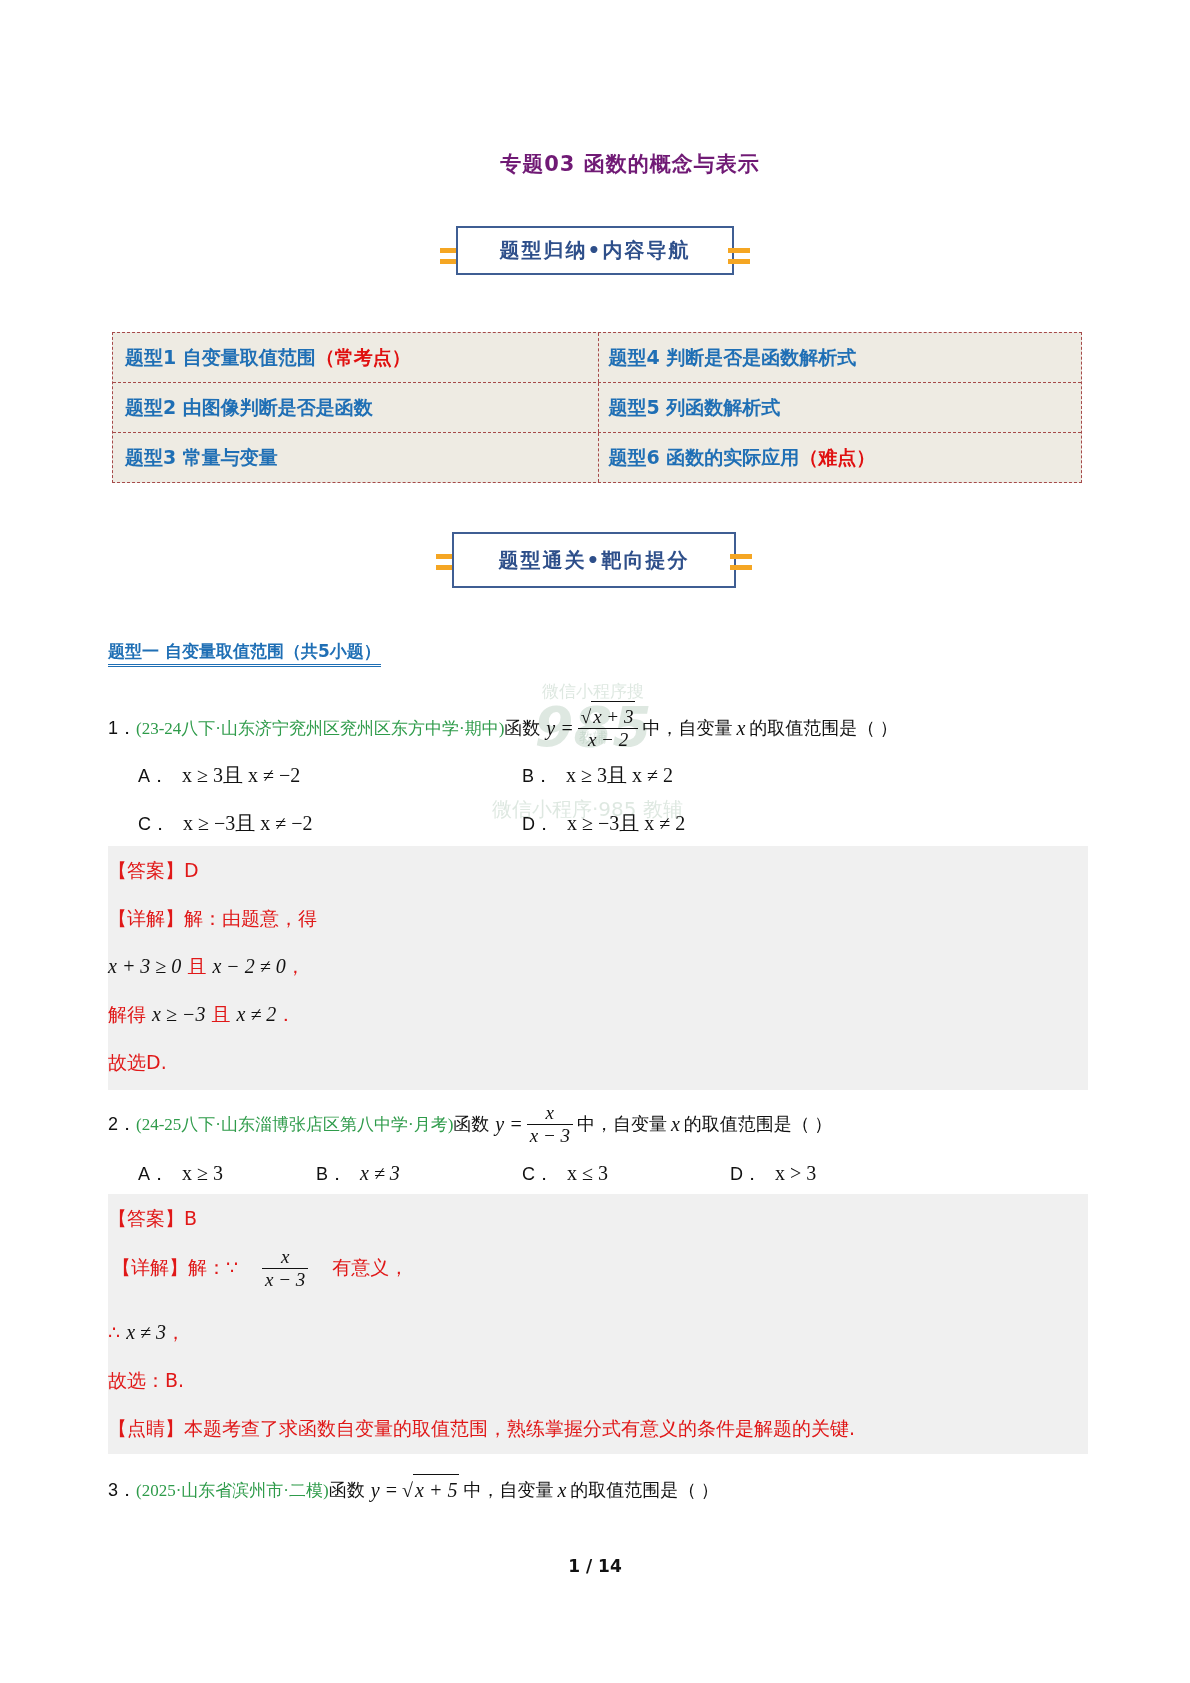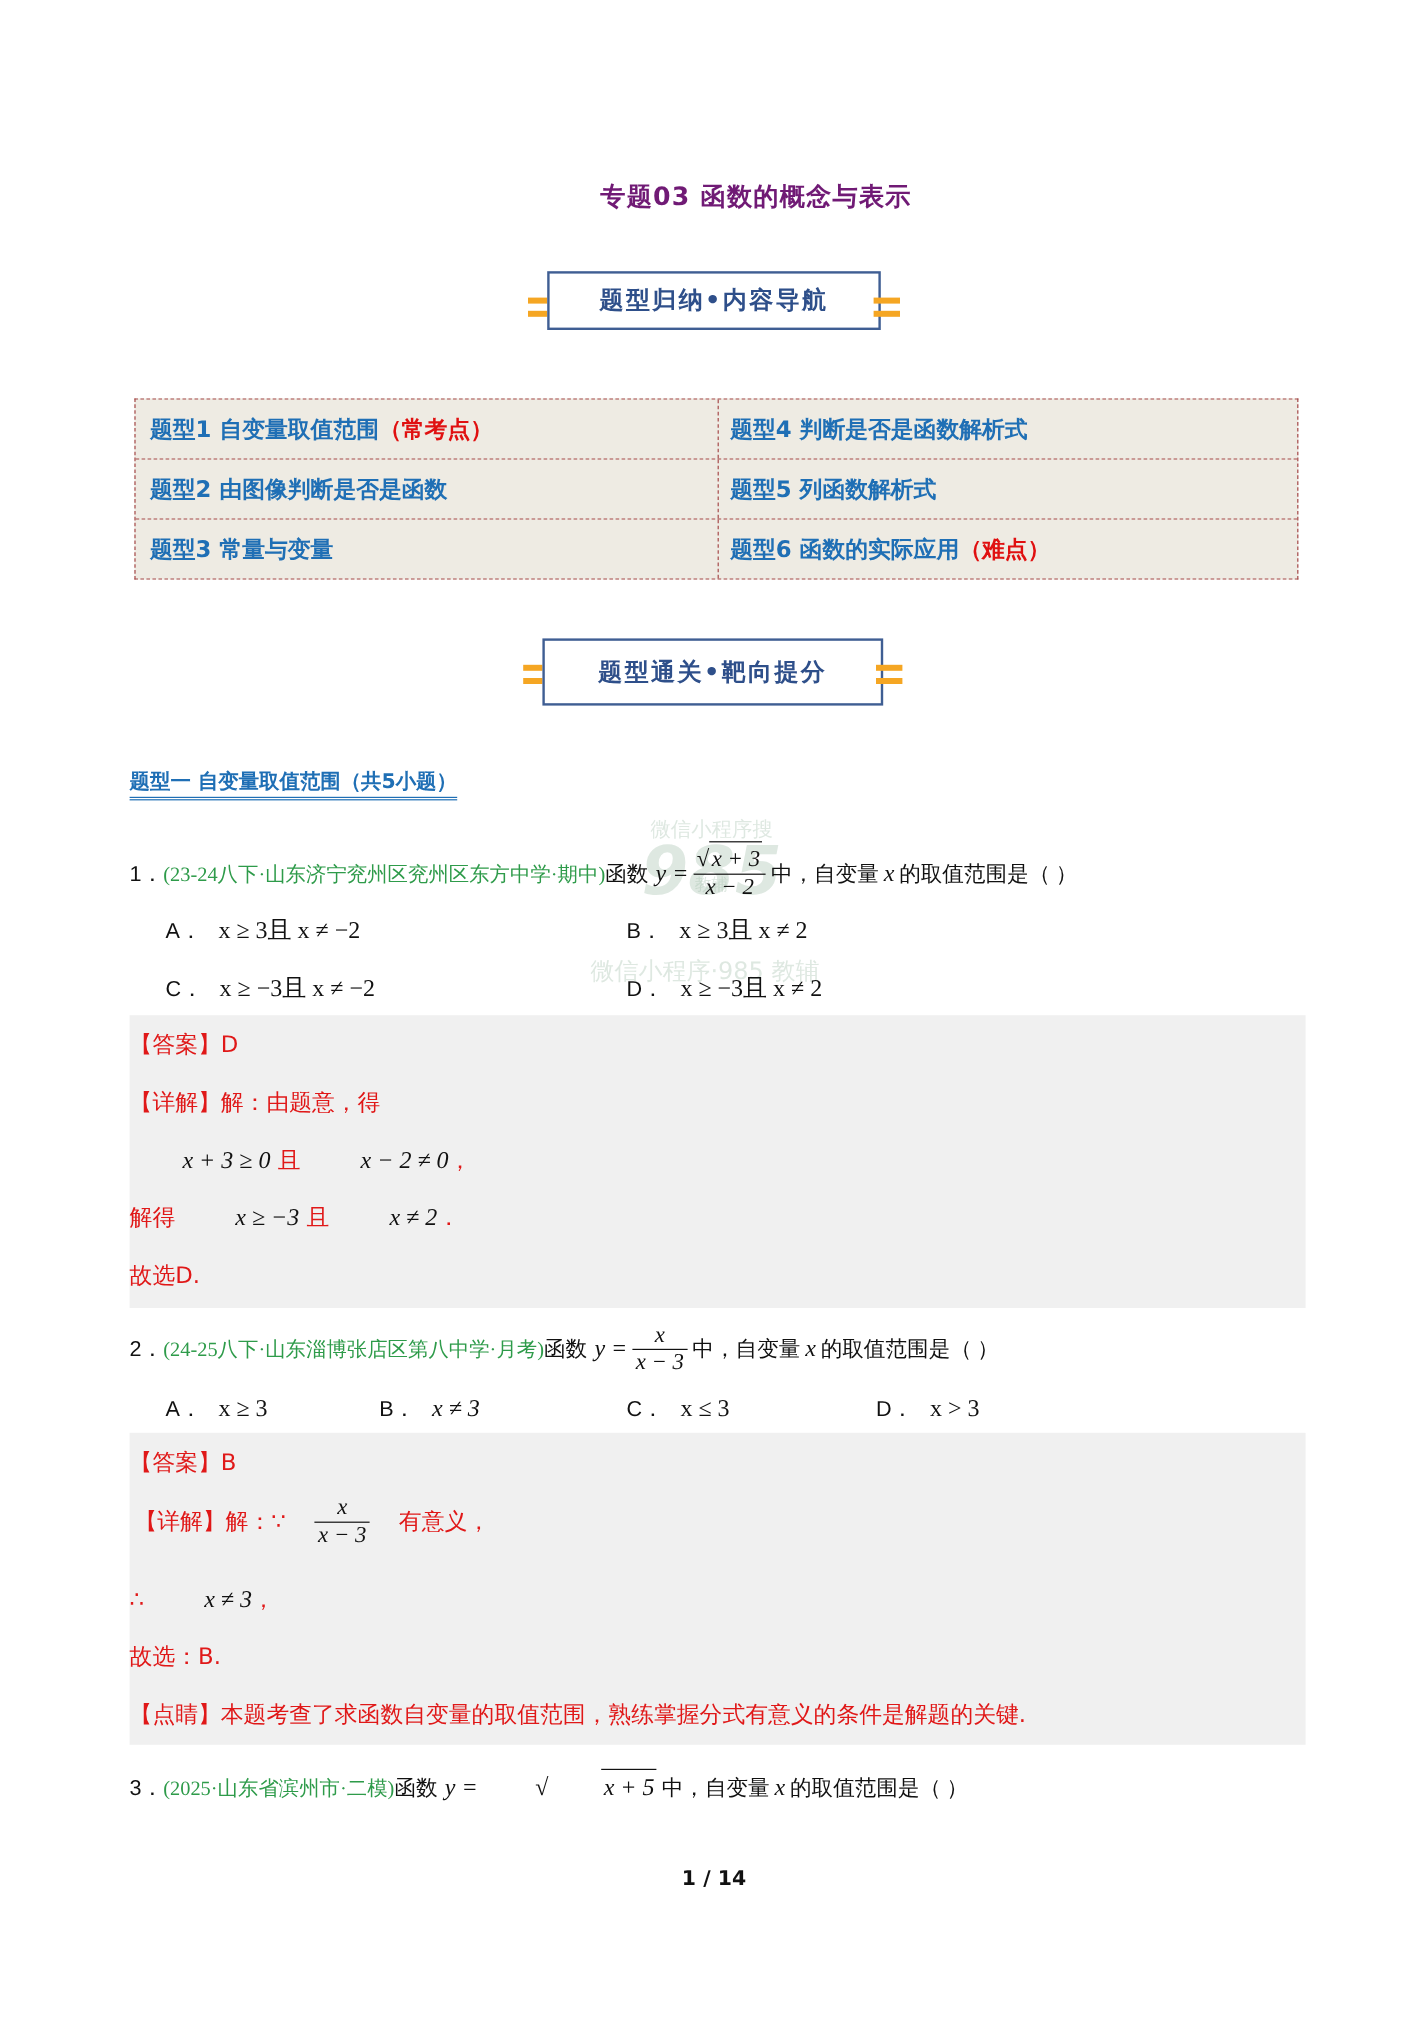--- a/index.html
+++ b/index.html
@@ -15,21 +15,21 @@
   .toc { left: 112px; top: 332px; width: 970px; border: 1.5px dashed #a64a4a; background: #eeebe3; box-sizing: border-box; }
   .toc-row { display: flex; height: 49px; border-bottom: 1.5px dashed #a64a4a; }
   .toc-row:last-child { border-bottom: none; }
   .toc-cell { flex: 1; display: flex; align-items: center; padding-left: 12px; font-size: 19px; font-weight: bold; color: #1f6fb5; }
   .toc-cell + .toc-cell { border-left: 1.5px dashed #a64a4a; padding-left: 10px; }
   .toc-tag { color: #e01010; }
   .sec-title { left: 108px; top: 640px; font-size: 17px; font-weight: bold; color: #1f6fb5; border-bottom: 3px double #1f6fb5; padding-bottom: 1px; }
   .q { font-size: 18px; color: #111; white-space: nowrap; font-family: "Liberation Serif", "DejaVu Serif", serif; }
   .q .num { font-family: "Liberation Sans", sans-serif; }
   .src { color: #2e9b4a; font-family: Liberation Serif, serif; font-size: 17px; }
-  .math { font-family: "Liberation Serif", "DejaVu Serif", serif; font-style: italic; font-size: 20px; margin-left: 44px; }
+  .math { font-family: "Liberation Serif", "DejaVu Serif", serif; font-style: italic; font-size: 20px; }
   .opt { font-size: 18px; white-space: nowrap; }
   .opt .lbl { font-family: "Liberation Sans", sans-serif; margin-right: 14px; }
   .opt .m { font-family: "Liberation Serif", "DejaVu Serif", serif; font-size: 20px; }
   .ans-box { left: 108px; width: 980px; background: #f0f0f0; }
   .red { color: #e01818; }
   .ansline { font-size: 19px; white-space: nowrap; font-family: "DejaVu Sans", sans-serif; }
   .frac { display: inline-block; vertical-align: middle; text-align: center; font-family: "Liberation Serif", serif; font-style: italic; font-size: 19px; line-height: 1.15; }
   .frac .n { display: block; border-bottom: 1.3px solid #111; padding: 0 3px; }
   .frac .d { display: block; padding: 0 3px; }
   .sqrt { border-top: 1.3px solid #111; padding: 4px 2px; }

